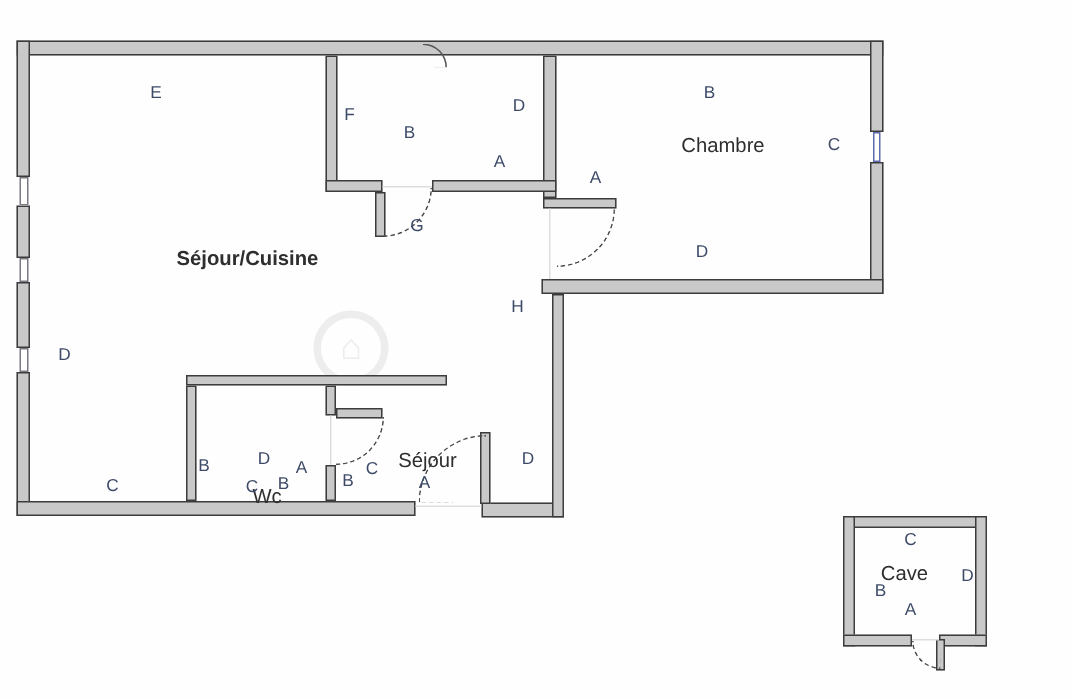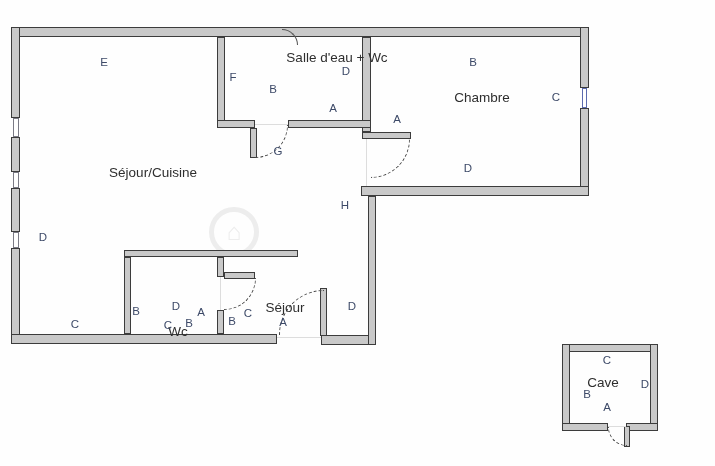--- a/index.html
+++ b/index.html
@@ -92,22 +92,21 @@
 
   <div class="wall" style="left:562px;top:344px;width:96px;height:8px;"></div>
   <div class="wall" style="left:562px;top:344px;width:8px;height:87px;"></div>
   <div class="wall" style="left:650px;top:344px;width:8px;height:87px;"></div>
   <div class="wall" style="left:562px;top:423px;width:46px;height:8px;"></div>
   <div class="wall" style="left:626px;top:423px;width:32px;height:8px;"></div>
   <div class="wall" style="left:624px;top:426px;width:6px;height:21px;"></div>
   <div class="threshold" style="left:608px;top:426px;width:18px;height:1px;"></div>
   <div class="arc arc-bl" style="left:608px;top:427px;width:19px;height:19px;"></div>
 
-  <div class="rn" style="left:153px;top:172px;">Séjour/Cuisine</div>
-  <div class="rn" style="left:337px;top:57px;">Salle d'eau + Wc</div>
+  <div class="rn" style="left:165px;top:172px;font-weight:bold;">Séjour/Cuisine</div>
   <div class="rn" style="left:482px;top:97px;">Chambre</div>
   <div class="rn" style="left:178px;top:331px;">Wc</div>
   <div class="rn" style="left:285px;top:307px;">Séjour</div>
   <div class="rn" style="left:603px;top:382px;">Cave</div>
 
   <div class="lt" style="left:104px;top:62px;">E</div>
   <div class="lt" style="left:43px;top:237px;">D</div>
   <div class="lt" style="left:75px;top:324px;">C</div>
 
   <div class="lt" style="left:233px;top:77px;">F</div>

